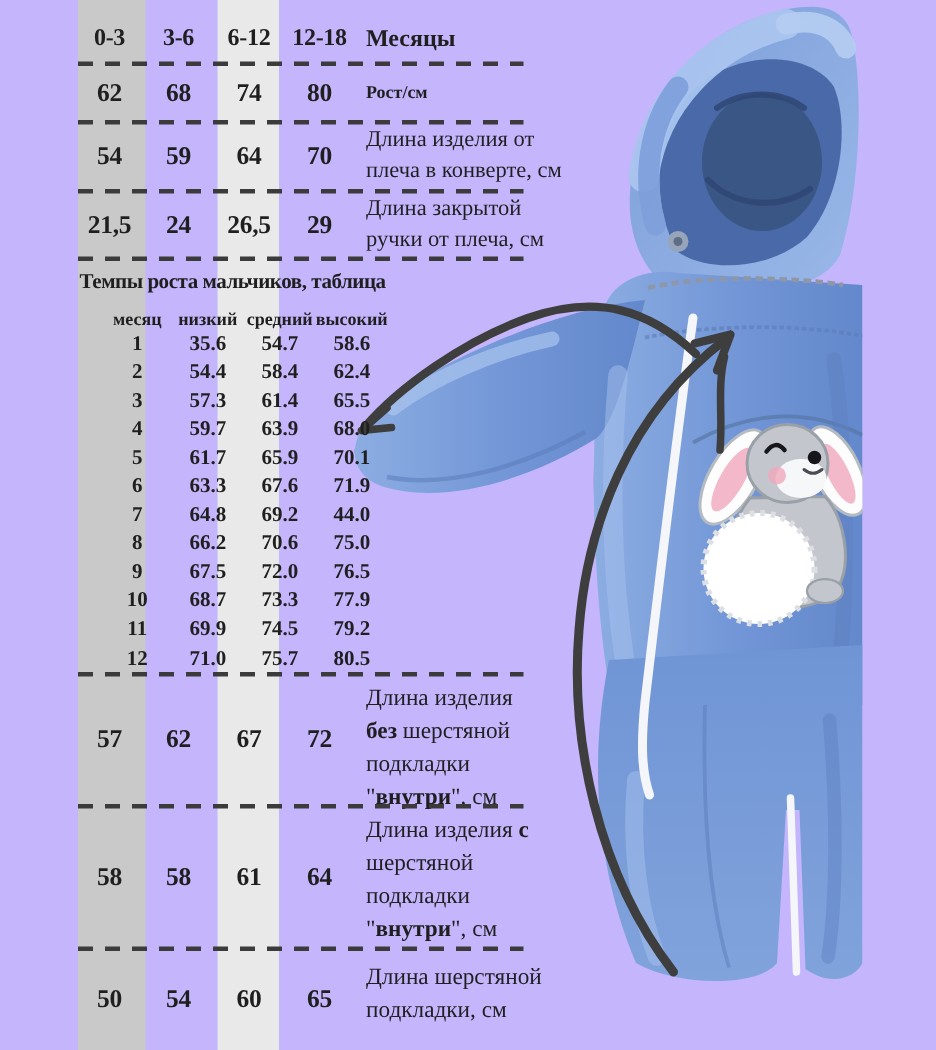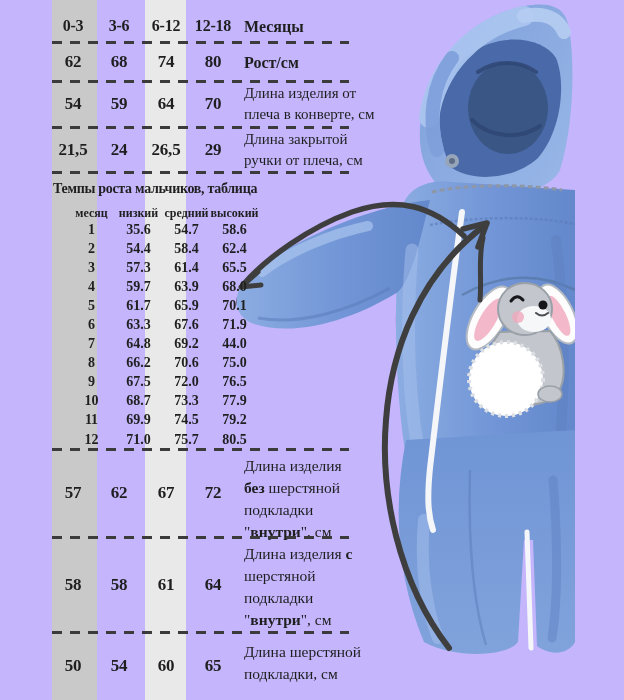--- a/index.html
+++ b/index.html
@@ -27,21 +27,21 @@
   .c0 { left:73px; } .c1 { left:119px; } .c2 { left:166px; } .c3 { left:213px; }
 
   .sr0 { height:42px; } .sr0 .cell { font-size:16px; top:62%; }
   .sr1 { height:39px; } .sr2 { height:46px; } .sr3 { height:45px; }
 
   .rlabel {
     position:absolute; left:244px; top:50%; transform:translateY(-50%);
     font-weight:500; font-size:15px; line-height:21px; white-space:nowrap;
   }
   .sr0 .rlabel { top:62%; font-weight:600; font-size:16px; }
-  .sr1 .rlabel { font-weight:600; font-size:16px; }
+  .sr1 .rlabel { font-weight:600; font-size:12px; }
   .rlabel span { display:block; }
 
   .gtitle { height:34px; position:relative; }
   .gtitle span {
     position:absolute; left:53px; top:9px; font-weight:700; font-size:14px;
     letter-spacing:-0.3px; white-space:nowrap;
   }
   .ghead { height:14px; position:relative; }
   .ghead .gcell { font-size:12px; }
   .grow { height:19.1px; position:relative; }

